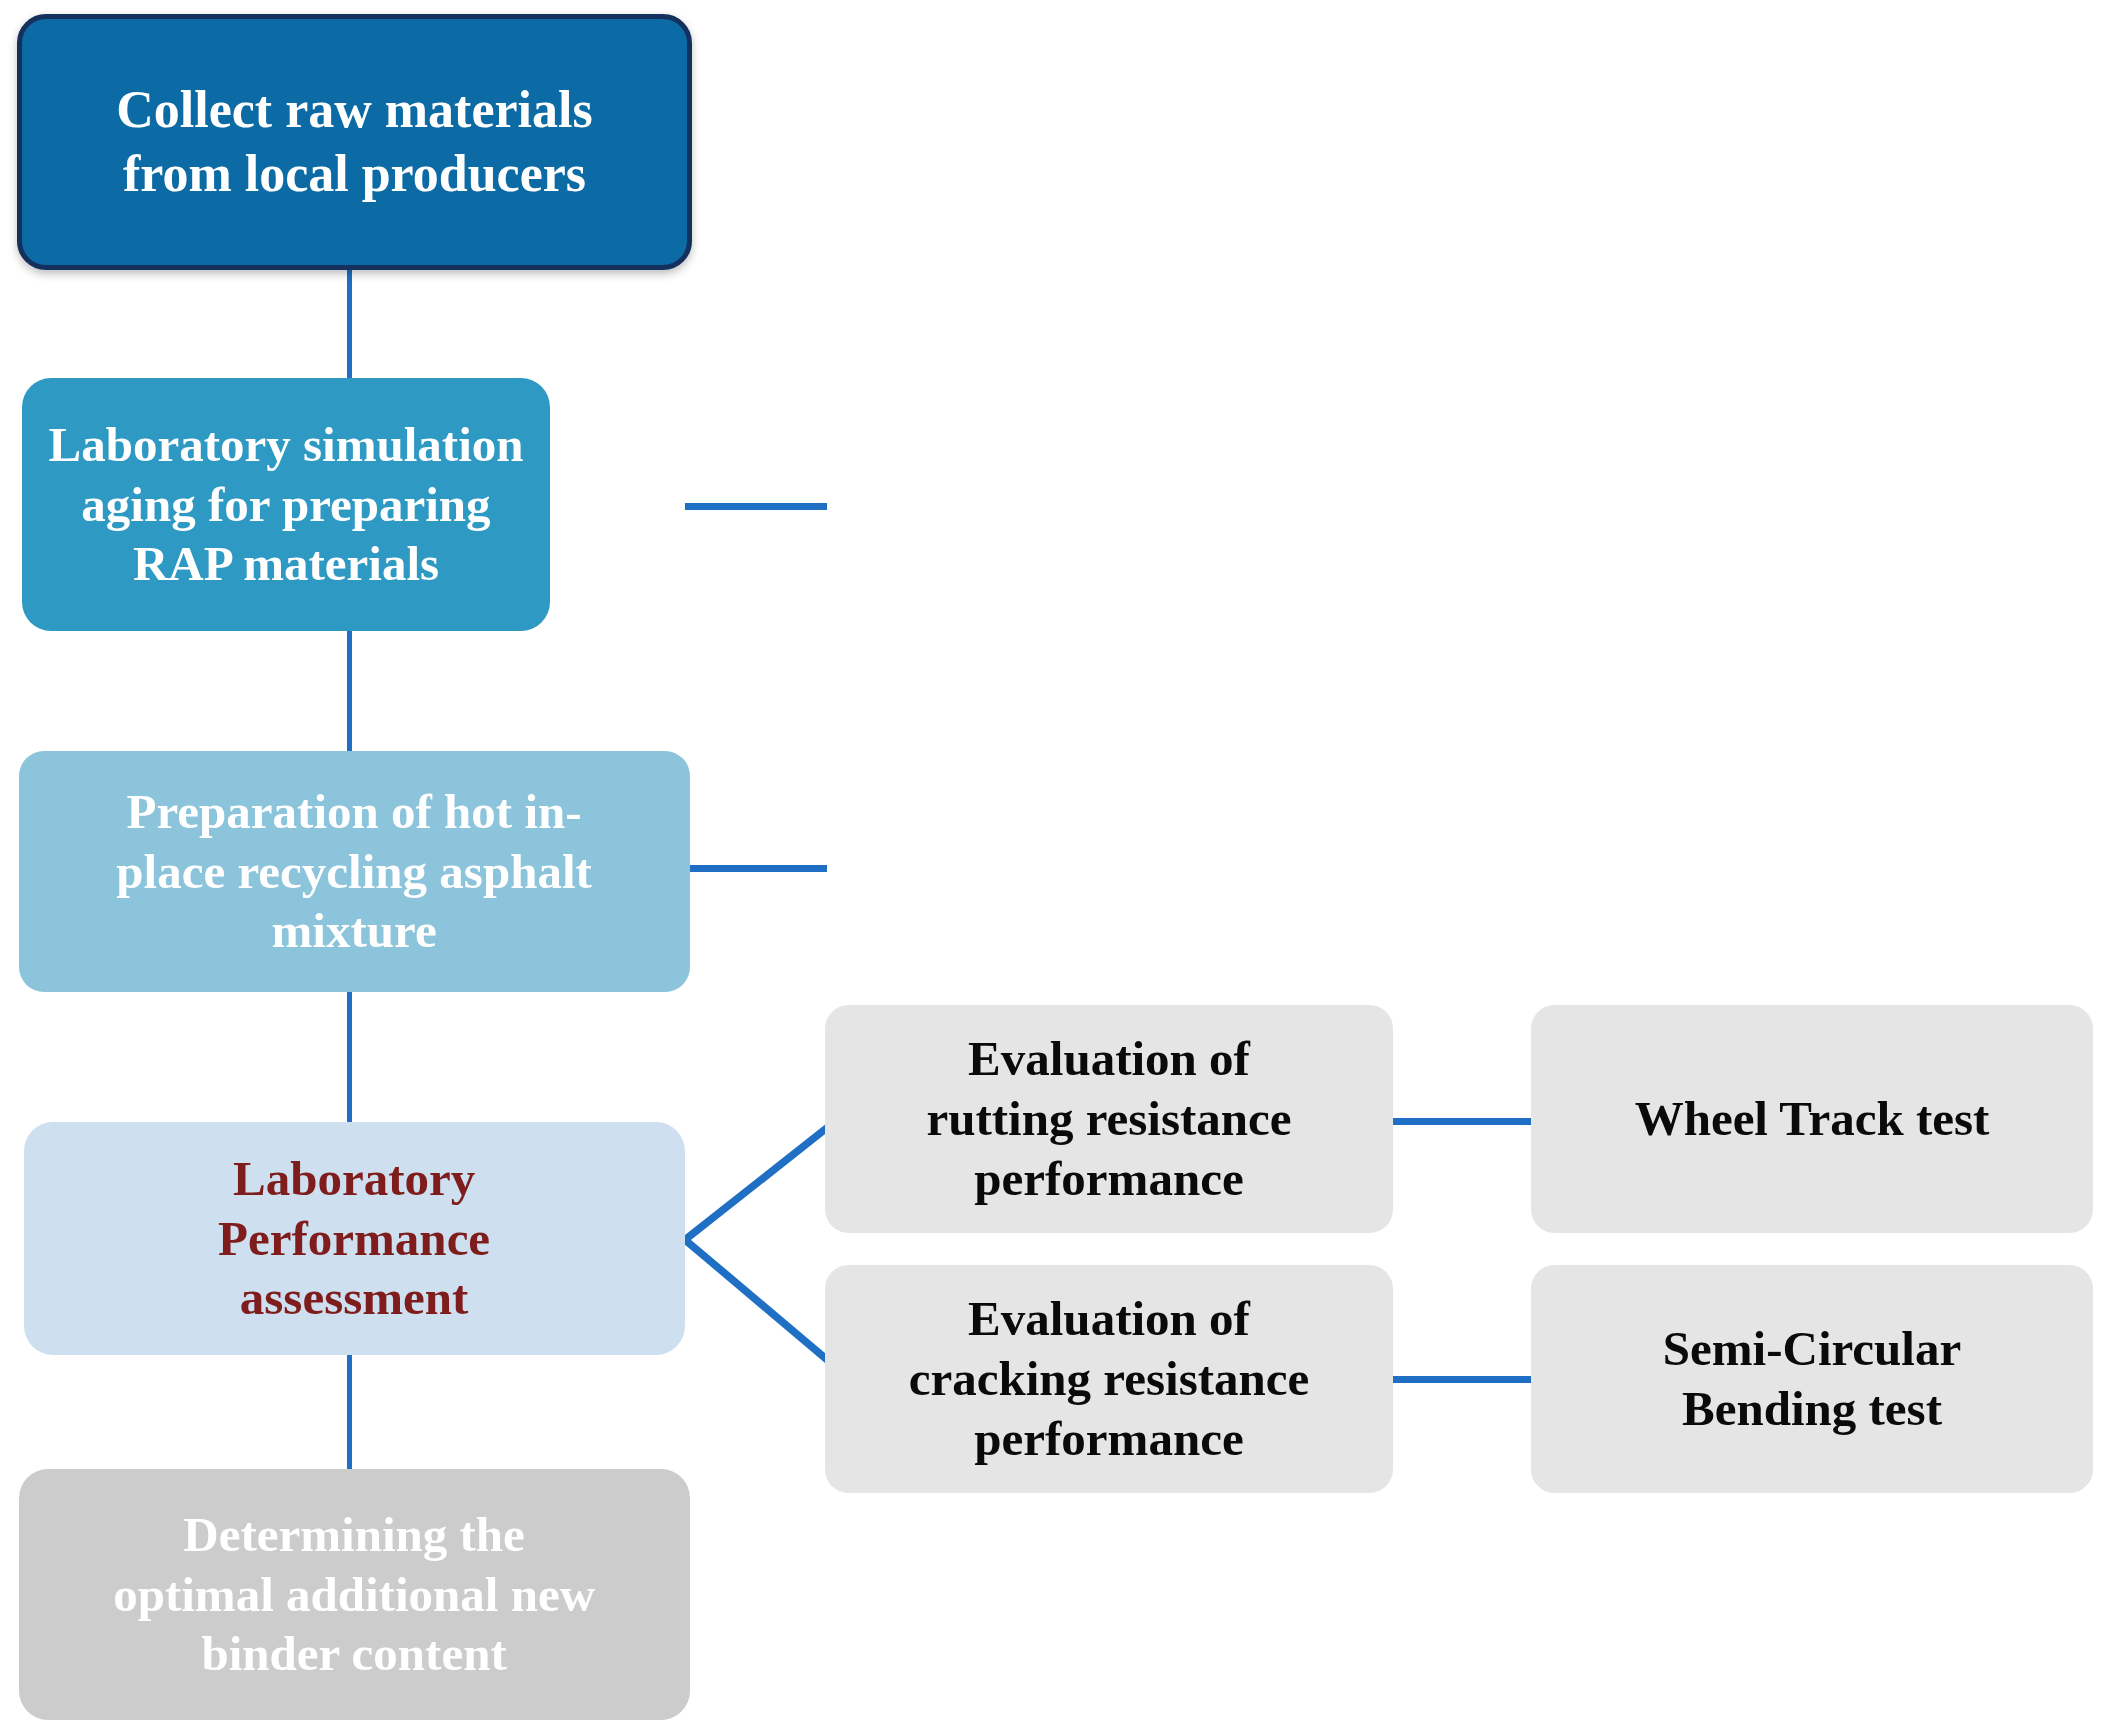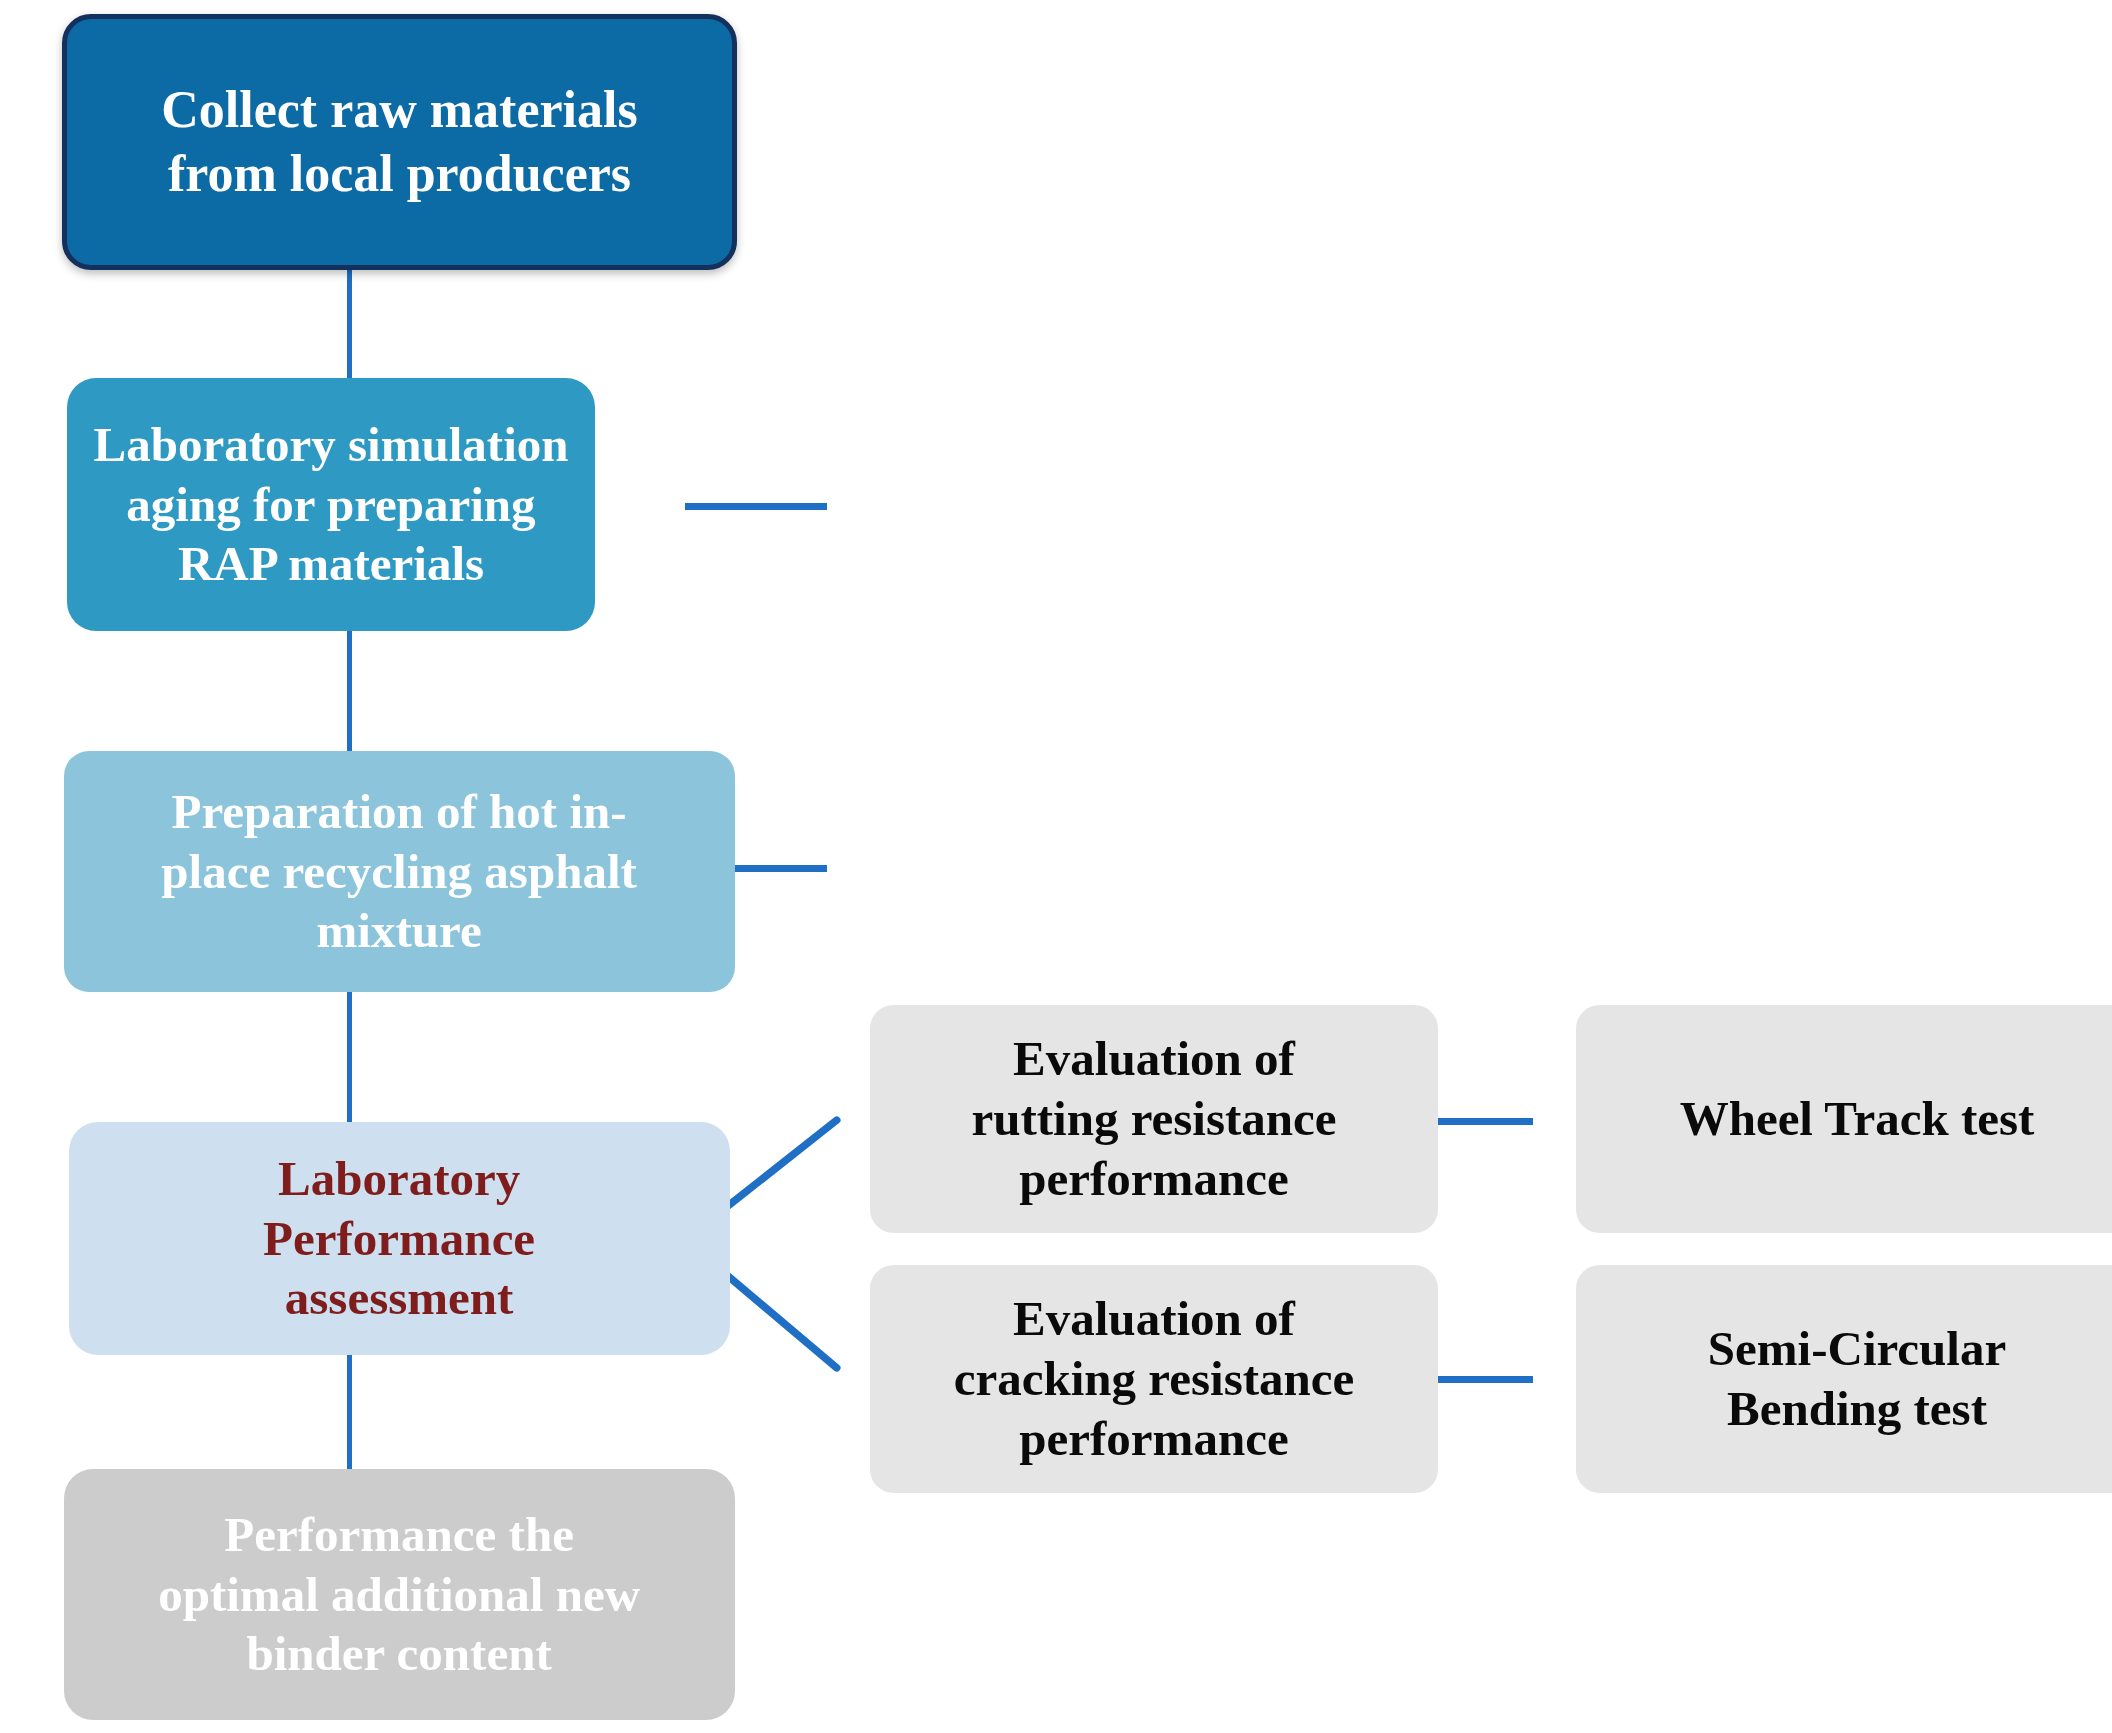--- a/index.html
+++ b/index.html
@@ -19,21 +19,20 @@
     position: absolute;
     display: flex;
     align-items: center;
     justify-content: center;
     text-align: center;
     box-sizing: border-box;
     font-weight: bold;
     line-height: 1.22;
     white-space: pre-line;
     padding: 5px 15px;
-    margin-left: 45px;
   }
   
   .stage-1 {
     background: #0C6AA5;
     border: 5.9px solid #14315E;
     border-radius: 29px;
     color: #ffffff;
     font-size: 52px;
     box-shadow: 0 3.4px 8.4px rgba(0,0,0,0.25);
   }
@@ -113,21 +112,21 @@
 RAP materials</div>
 
   <div class="node stage-3" style="left:18.6px; top:751px; width:671px; height:241px;border-radius:25px;">Preparation of hot in-
 place recycling asphalt
 mixture</div>
 
   <div class="node stage-4" style="left:23.6px; top:1122px; width:661px; height:233px;">Laboratory
 Performance
 assessment</div>
 
-  <div class="node stage-5" style="left:18.6px; top:1469px; width:671px; height:251px;">Performance the
+  <div class="node stage-5" style="left:18.6px; top:1469px; width:671px; height:251px;">Determining the
 optimal additional new
 binder content</div>
 
 
 
   <div class="node detail" style="left:825px; top:1005px; width:568px; height:228px;">Evaluation of
 rutting resistance
 performance</div>
 
   <div class="node detail" style="left:825px; top:1265px; width:568px; height:228px;">Evaluation of

